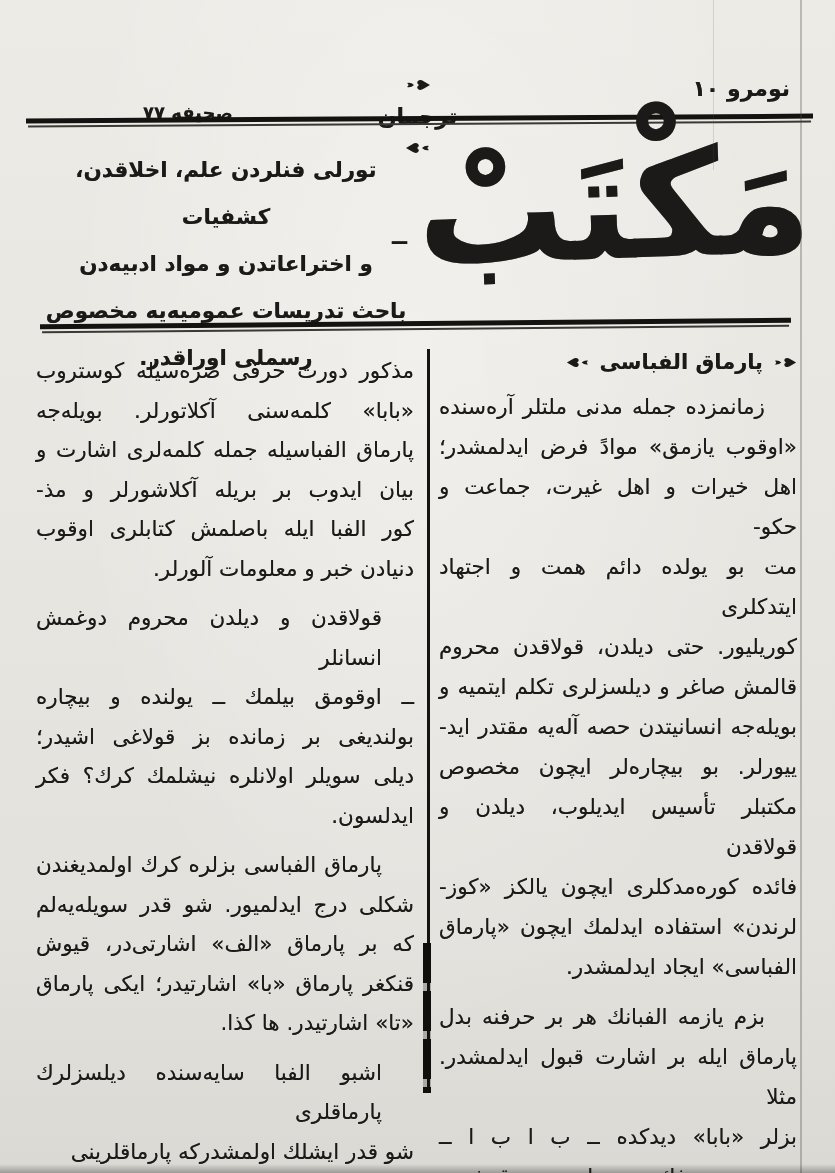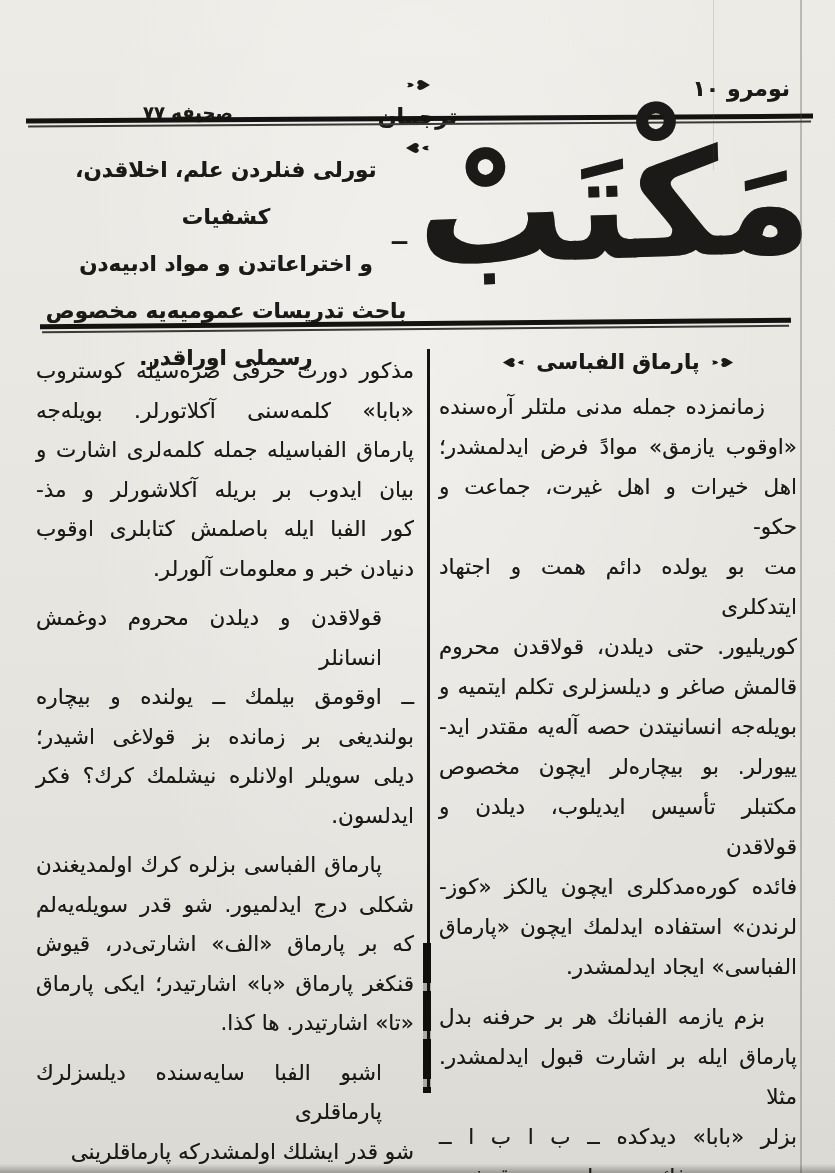--- a/index.html
+++ b/index.html
@@ -35,21 +35,21 @@
   .filler-dash{position:absolute; top:224px; left:392px; font-size:22px; font-weight:bold;}
   
   .columns{position:absolute; top:345px; left:0; right:0; bottom:0; font-size:21.5px;}
   .col-right{position:absolute; top:0; right:38px; width:358px;}
   .col-left{position:absolute; top:6px; left:36px; width:378px;}
   .divider{position:absolute; top:4px; left:427px; width:3px; height:742px; background:#15140f;}
   .divider-thick{
     position:absolute; left:423px; top:598px; width:8px; height:150px;
     background:repeating-linear-gradient(180deg,#100f0c 0 40px, rgba(16,15,12,.25) 40px 48px);
   }
-  .heading{display:flex; justify-content:center; align-items:center; gap:10px; font-size:21px; font-weight:bold; height:34px; margin-bottom:8px;}
+  .heading{display:flex; justify-content:flex-start; align-items:center; gap:10px; font-size:21px; font-weight:bold; height:34px; margin-bottom:8px;}
   .para{margin:0 0 10px 0;}
   .col-right .line{line-height:40px;}
   .col-left  .line{line-height:39.5px;}
   .line{text-align:justify; text-align-last:justify;}
   .line.last{text-align-last:right;}
   .para.indent .line:first-child{padding-right:32px;}
   
   .edge-line{position:absolute; top:0; bottom:0; left:800px; width:2px; background:rgba(70,68,64,.30);}
   .edge-line2{position:absolute; top:0; height:170px; left:713px; width:1px; background:rgba(90,88,84,.18);}
   .bottom-shade{position:absolute; left:0; right:0; bottom:0; height:9px;

